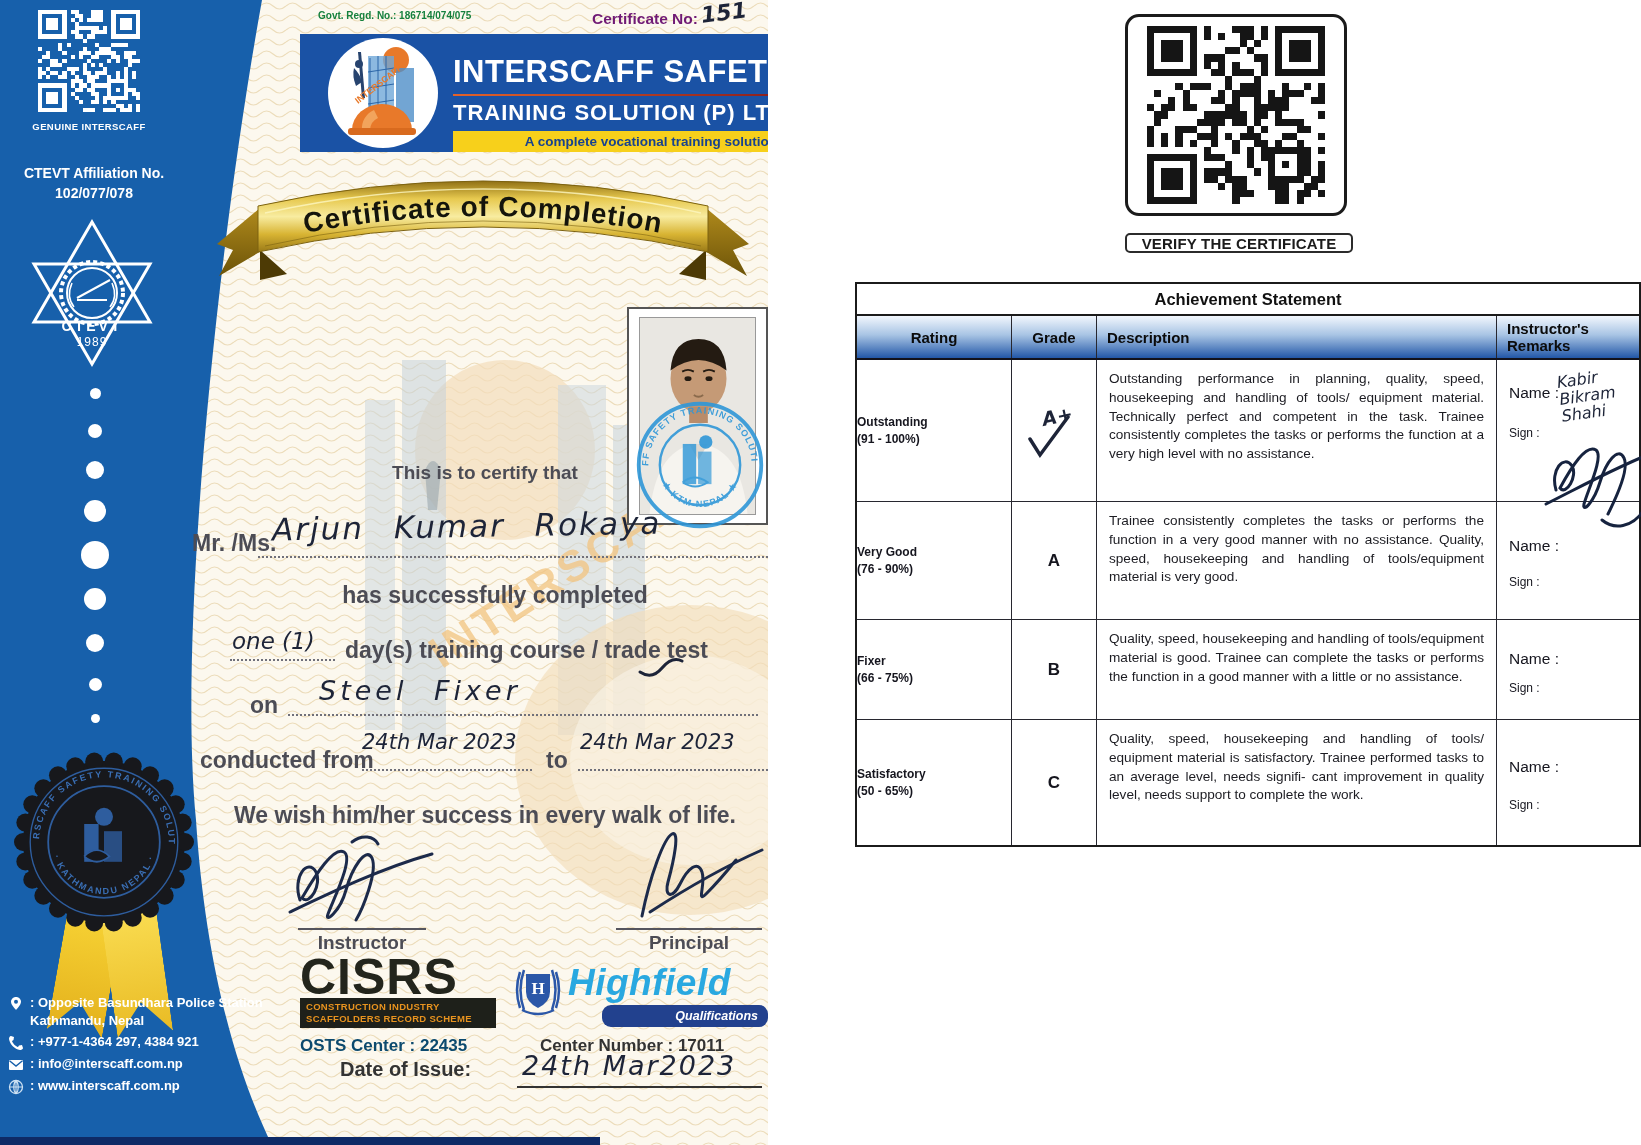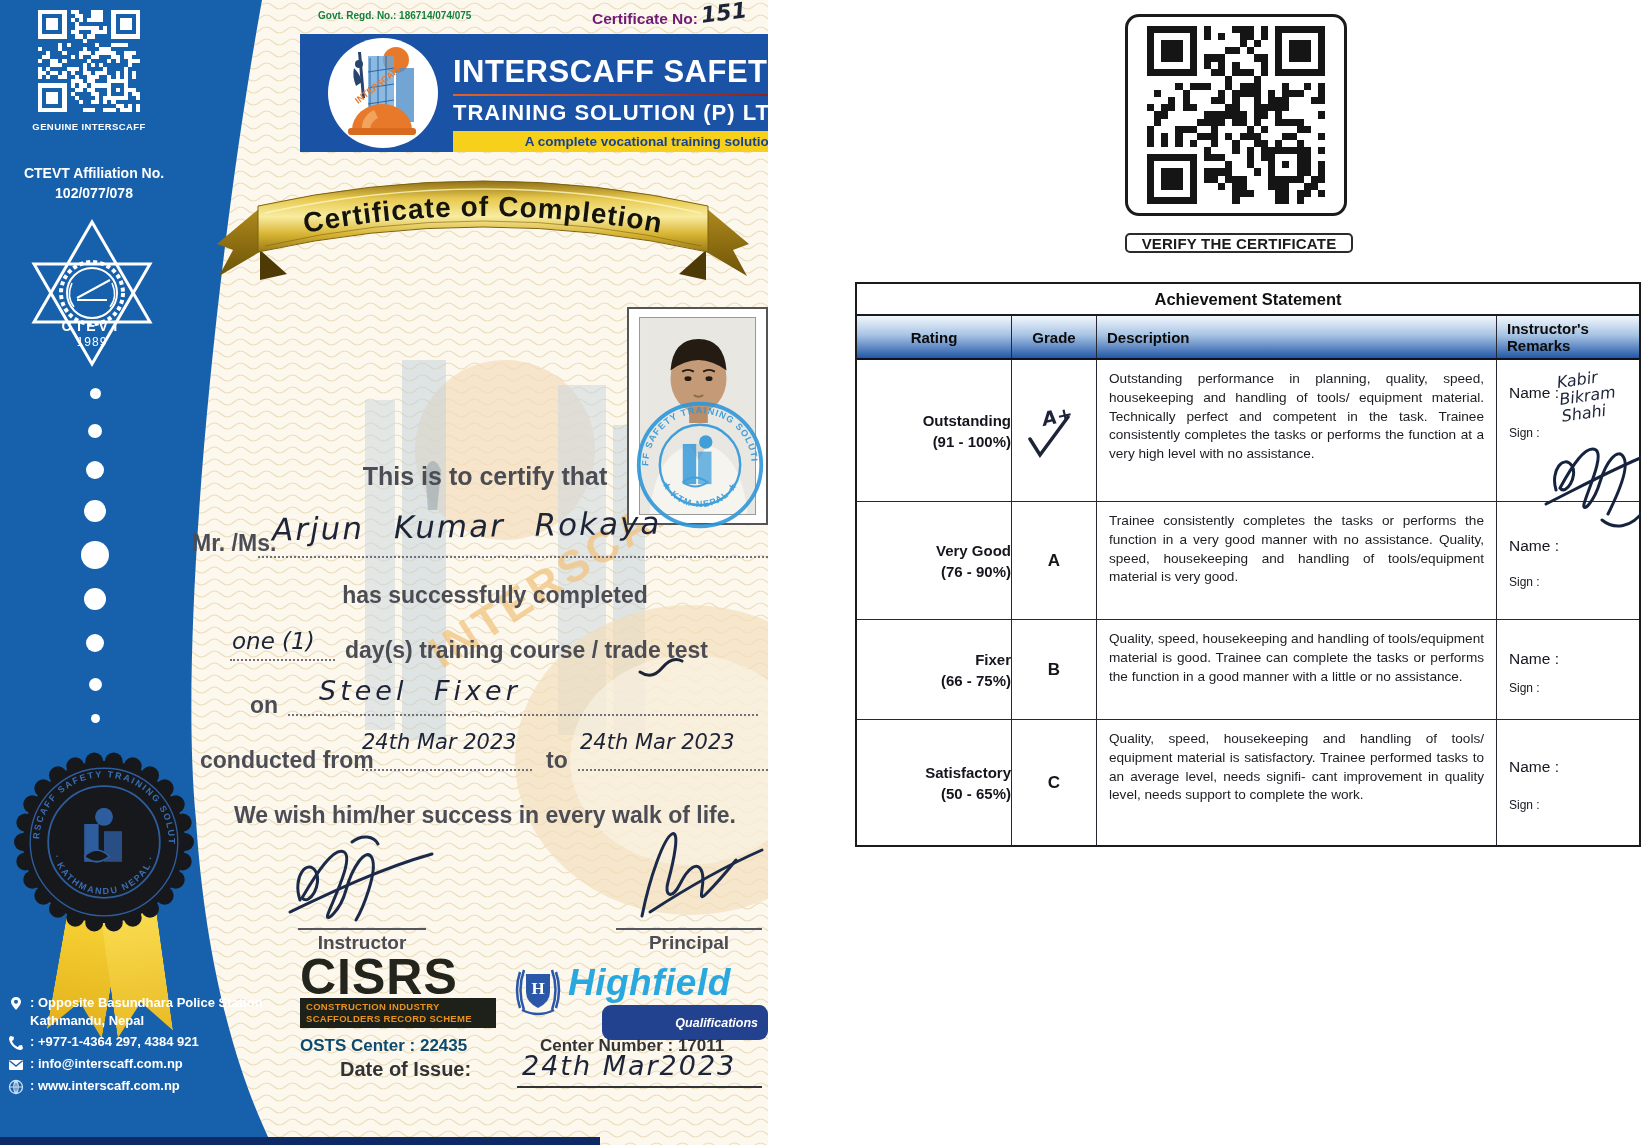--- a/index.html
+++ b/index.html
@@ -45,21 +45,21 @@
   #photo-inner { width:100%; height:100%; background:#ebe9e4; border:1px solid #999; overflow:hidden; }
   #stamp { left:633px; top:398px; width:134px; height:134px; z-index:4; opacity:.9; }
 
   
   .wm { position:absolute; z-index:1; pointer-events:none; }
   #wm-text { left:408px; top:545px; font-size:44px; font-weight:bold; color:#f2c480; opacity:.75; transform:rotate(-33deg); letter-spacing:4px; z-index:1; }
 
   
   .bodyline { position:absolute; z-index:3; color:#4c4c55; font-weight:bold; }
   .dotted { position:absolute; border-bottom:2.5px dotted #70707a; z-index:3; }
-  #certify-line { left:335px; top:462px; width:300px; text-align:center; font-size:25px; }
+  #certify-line { left:335px; top:462px; width:300px; text-align:center; font-size:19px; }
   #name-prefix { left:192px; top:530px; font-size:23px; }
   #name-ink { left:272px; top:508px; font-size:31px; letter-spacing:2px; word-spacing:18px; z-index:4; transform:rotate(-1deg); white-space:nowrap; }
   #completed-line { left:330px; top:582px; width:330px; text-align:center; font-size:23px; }
   #days-ink { left:232px; top:628px; font-size:23px; z-index:4; }
   #days-suffix { left:345px; top:637px; font-size:23px; white-space:nowrap; }
   #on-label { left:250px; top:692px; font-size:23px; }
   #course-ink { left:305px; top:675px; font-size:27px; letter-spacing:4px; word-spacing:14px; z-index:4;margin-left:14px; }
   #conducted-label { left:200px; top:747px; font-size:23px; }
   #from-ink { left:362px; top:730px; font-size:21px; z-index:4; white-space:nowrap; }
   #to-label { left:546px; top:747px; font-size:23px; }
@@ -71,21 +71,21 @@
   .sig-svg { position:absolute; z-index:4; }
 
   
   #cisrs { left:300px; top:952px; z-index:3; }
   #cisrs-acronym { font-size:50px; font-weight:900; color:#23251c; letter-spacing:1px; line-height:1.0; font-family:"Liberation Sans",sans-serif; }
   #cisrs-band { width:196px; background:#1e201a; padding:3px 6px; margin-top:-4px; }
   #cisrs-band div { color:#e8931f; font-size:9.5px; font-weight:bold; letter-spacing:.3px; line-height:1.25; }
   #osts-center { position:absolute; left:300px; top:1036px; font-size:17px; font-weight:bold; color:#0c4a6e; z-index:3; }
   #highfield { left:512px; top:962px; z-index:3; width:256px; }
   #hf-name { position:absolute; left:56px; top:0px; font-size:37px; font-weight:bold; font-style:italic; color:#29a8e0; letter-spacing:.5px; }
-  #hf-pill { position:absolute; left:90px; top:43px; width:166px; height:35px; background:#22418e; border-radius:9px; display:flex; align-items:center; justify-content:flex-end; padding-right:10px; }
+  #hf-pill { position:absolute; left:90px; top:43px; width:166px; height:22px; background:#22418e; border-radius:9px; display:flex; align-items:center; justify-content:flex-end; padding-right:10px; }
   #hf-sub { color:#fff; font-size:12.5px; font-weight:bold; font-style:italic; }
   #center-number { position:absolute; left:540px; top:1036px; font-size:17px; font-weight:bold; color:#333; z-index:3; }
   #issue-label { position:absolute; left:340px; top:1058px; font-size:20px; font-weight:bold; color:#333; z-index:3; }
   #issue-line { position:absolute; left:517px; top:1086px; width:245px; height:2px; background:#333; z-index:3; }
   #issue-ink { position:absolute; left:522px; top:1050px; font-size:27px; letter-spacing:2px; z-index:4; white-space:nowrap; }
   #bottom-strip { position:absolute; left:0; top:1137px; width:600px; height:8px; background:#0e2a66; z-index:2; }
 
   
   #qr-right { position:absolute; left:1125px; top:14px; width:222px; height:202px; border:3px solid #1b1b1b; border-radius:14px; background:#fff; display:flex; align-items:center; justify-content:center; }
   #verify-box { position:absolute; left:1125px; top:233px; width:228px; height:20px; border:2px solid #2b2b2b; border-radius:5px; background:#fff; display:flex; align-items:center; justify-content:center; font-size:15px; font-weight:bold; color:#1b1b1b; letter-spacing:.2px; }
@@ -94,21 +94,21 @@
   #ach-title { height:32px; display:flex; align-items:center; justify-content:center; font-size:16.5px; font-weight:bold; color:#111; border-bottom:2px solid #1b1b1b; }
   .thead { display:grid; grid-template-columns:155px 85px 400px 1fr; height:44px;
            background:linear-gradient(180deg,#f2f7fd 0%,#a8c4e4 45%,#2257a8 100%); border-bottom:2px solid #12121c; }
   .thead .hcell { display:flex; align-items:center; font-size:15px; font-weight:bold; color:#0b0b0b; border-right:1.5px solid #27272f; padding-left:10px; }
   .thead .hcell.center { justify-content:center; padding-left:0; }
   .thead .hcell:last-child { border-right:none; }
   .trow { display:grid; grid-template-columns:155px 85px 400px 1fr; border-bottom:1.5px solid #27272f; position:relative; }
   .trow:last-child { border-bottom:none; }
   .cell { border-right:1.5px solid #27272f; position:relative; }
   .cell:last-child { border-right:none; }
-  .cell.rating { display:flex; flex-direction:column; align-items:flex-end; justify-content:center; font-size:15px; font-weight:bold; color:#15151e; text-align:center; line-height:1.4; }
+  .cell.rating { display:flex; flex-direction:column; align-items:flex-start; justify-content:center; font-size:12px; font-weight:bold; color:#15151e; text-align:center; line-height:1.4; }
   .cell.grade { display:flex; align-items:center; justify-content:center; font-size:17px; font-weight:bold; color:#15151e; }
   .cell.desc { padding:10px 12px; font-size:13.6px; color:#1c1c22; text-align:justify; line-height:1.38; }
   .cell.remarks { font-size:15px; color:#15151e; padding:10px 0 0 12px; overflow:visible; }
   .remarks .nl { position:absolute; left:12px; top:30%; font-size:15.5px; }
   .remarks .sl { position:absolute; left:12px; top:62%; font-size:12px; }
   .trow0 .nl { top:24px; } .trow0 .sl { top:66px; }
   #remarks-name-ink { position:absolute; left:62px; top:8px; width:100px; font-size:16px; transform:rotate(-8deg); line-height:1.05; z-index:5; }
   #remarks-sign-svg { position:absolute; left:45px; top:72px; z-index:6; overflow:visible; }
   #grade-ink-wrap { position:relative; width:56px; height:56px; }
   #grade-ink { position:absolute; left:16px; top:2px; font-size:19px; font-weight:bold; transform:rotate(-12deg); }

